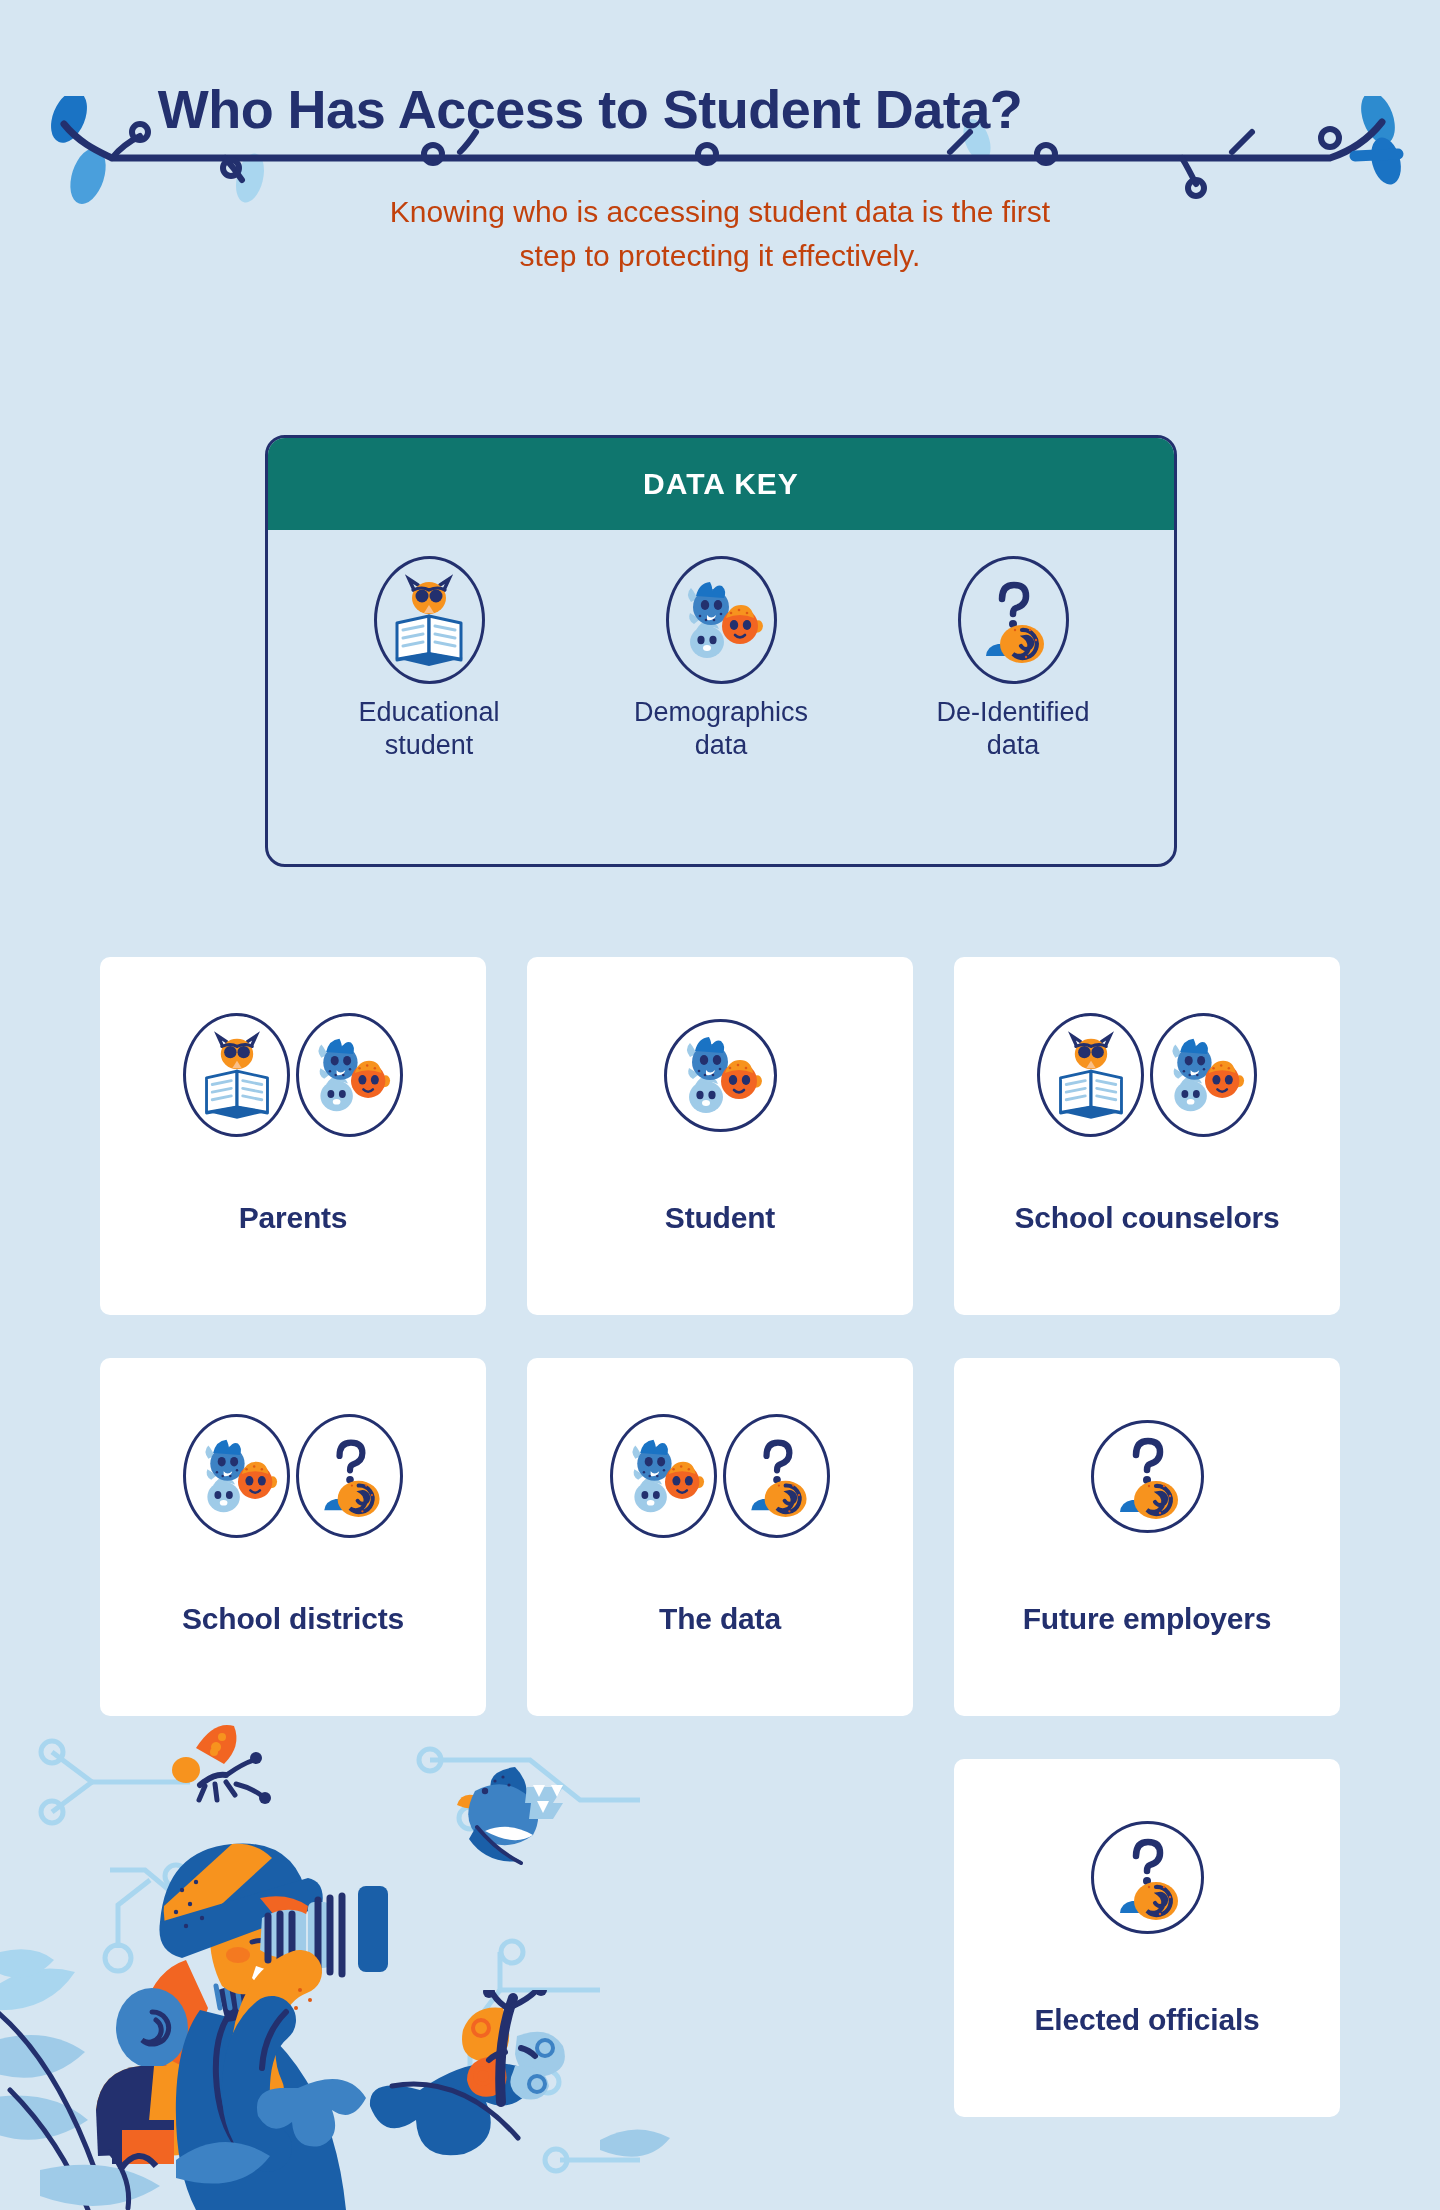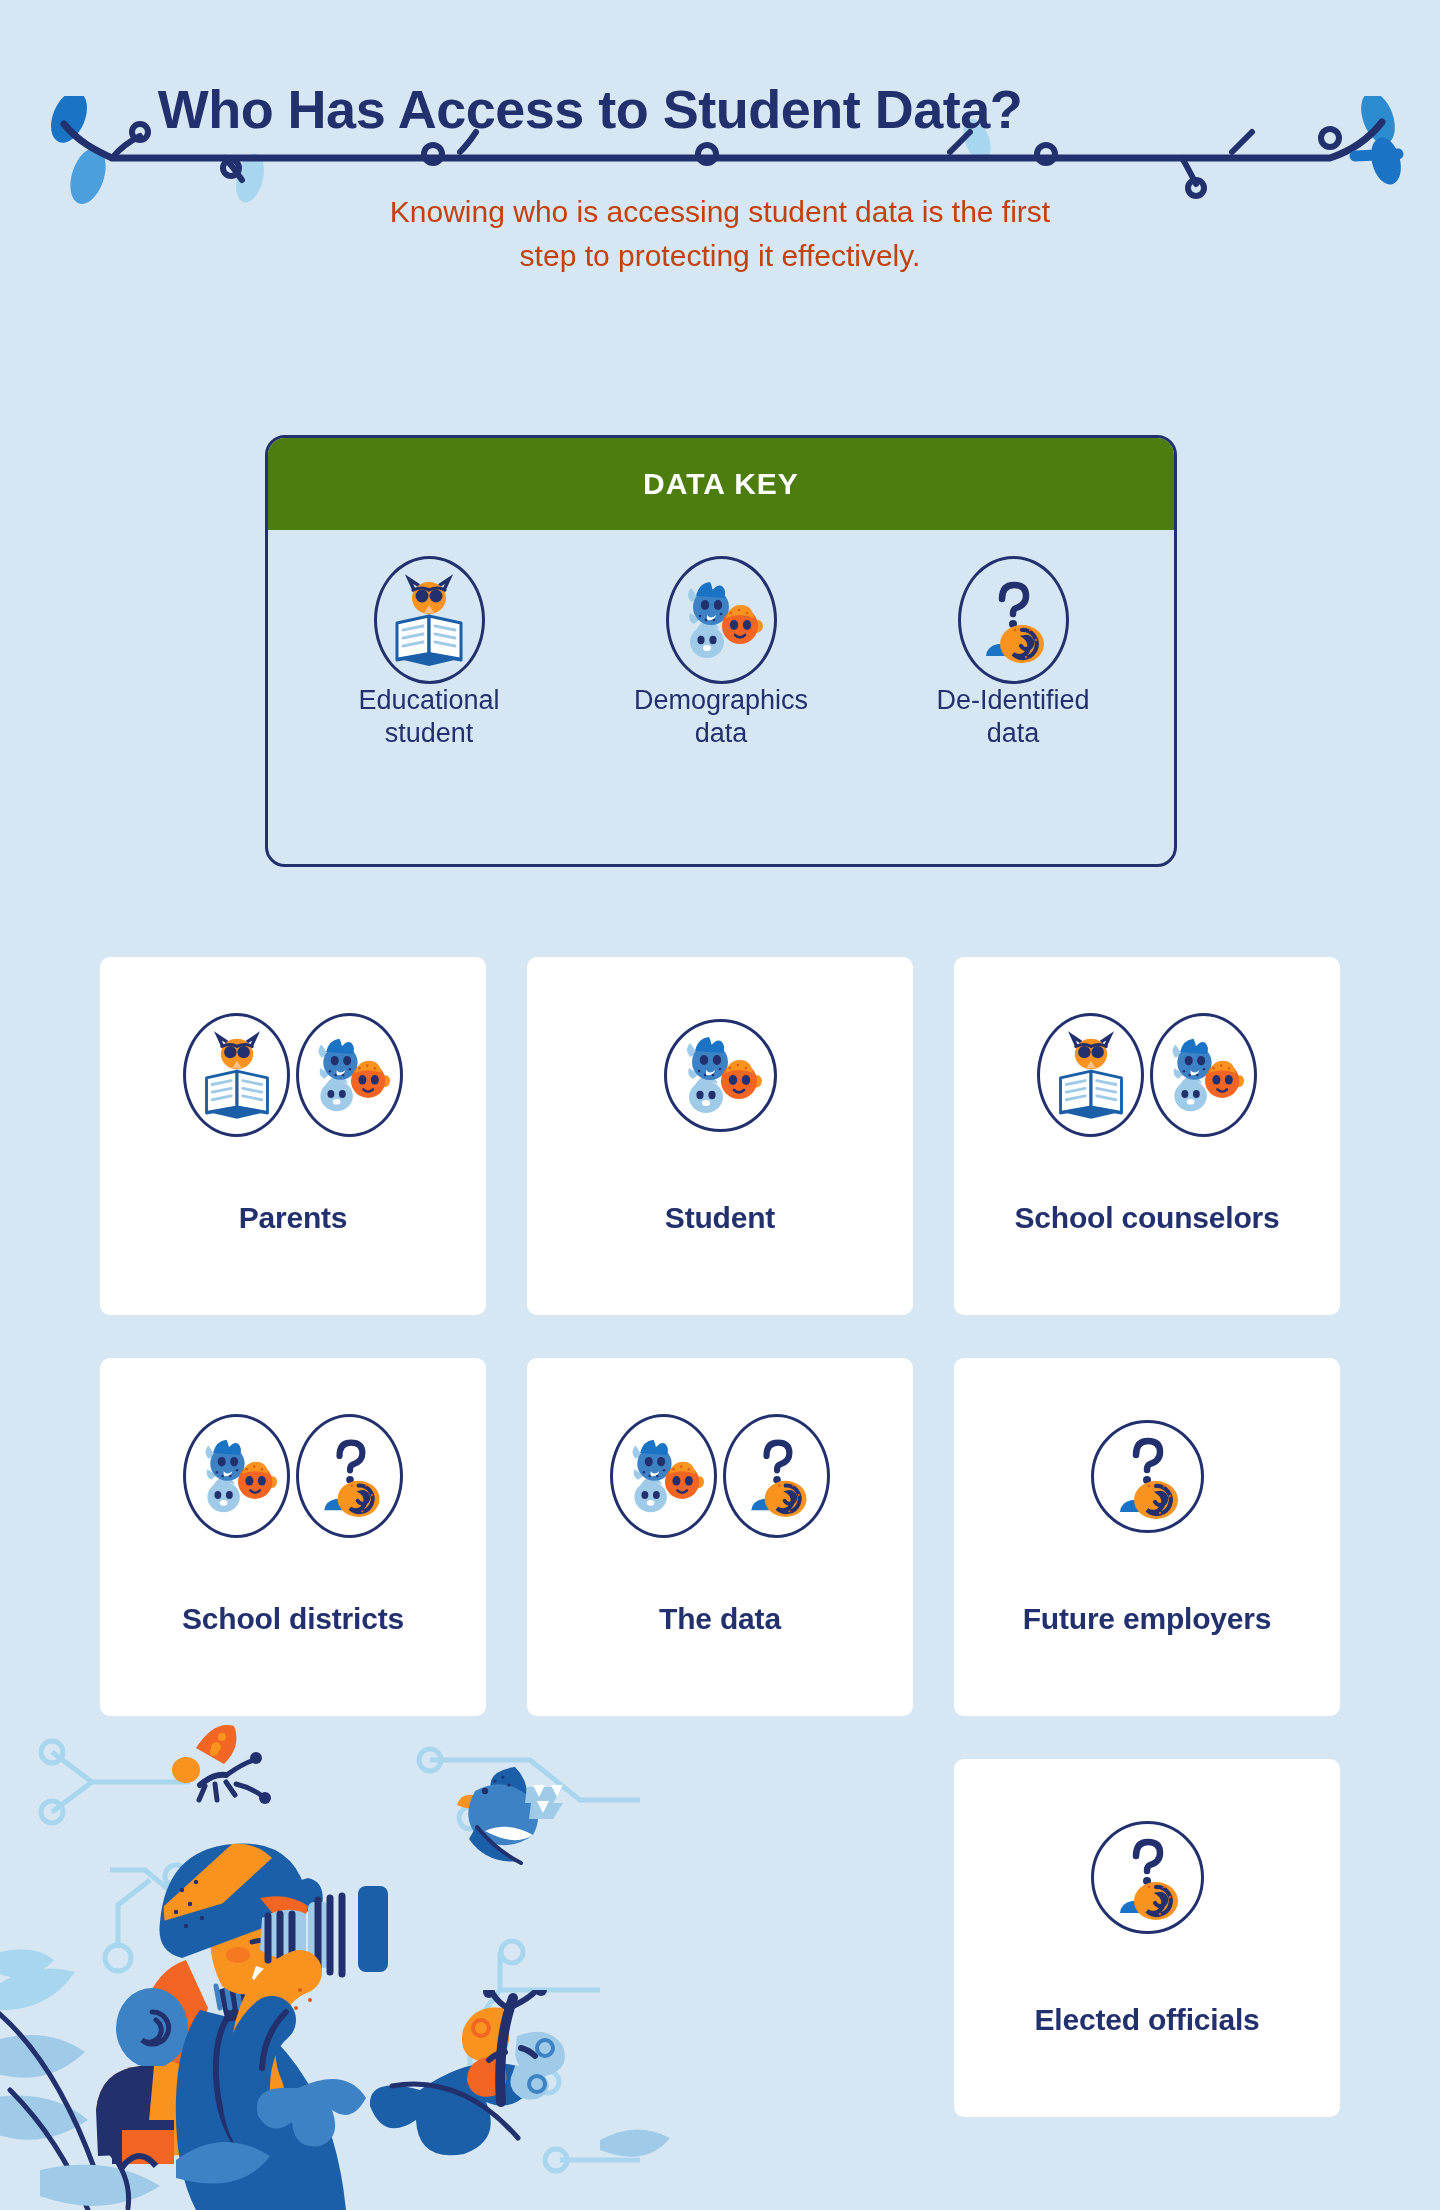--- a/index.html
+++ b/index.html
@@ -28,31 +28,31 @@
   }
 
   
   #data-key {
     position: absolute; left: 265px; top: 435px;
     width: 912px; height: 432px;
     border: 3px solid #23306e; border-radius: 20px;
     background: #d6e6f2; overflow: hidden;
   }
   #data-key-header {
-    height: 92px; background: #4d7c0f; color: #ffffff;
+    height: 92px; background: #0f766e; color: #ffffff;
     display: flex; align-items: center; justify-content: center;
     font-size: 30px; font-weight: 800; letter-spacing: 1px;
   }
   #data-key-items {
     display: flex; justify-content: center; align-items: flex-start;
     gap: 0px; padding-top: 26px;
   }
   .key-item { width: 292px; text-align: center; }
   .key-label {
-    font-size: 27px; line-height: 1.22;
+    margin-top: 12px; font-size: 27px; line-height: 1.22;
     color: #23306e; font-weight: 400;
   }
   .key-circle-wrap { display: flex; justify-content: center; }
 
   
   #grid {
     position: absolute; left: 100px; top: 945px;
     width: 1240px;
     display: grid;
     grid-template-columns: repeat(3, 386px);

